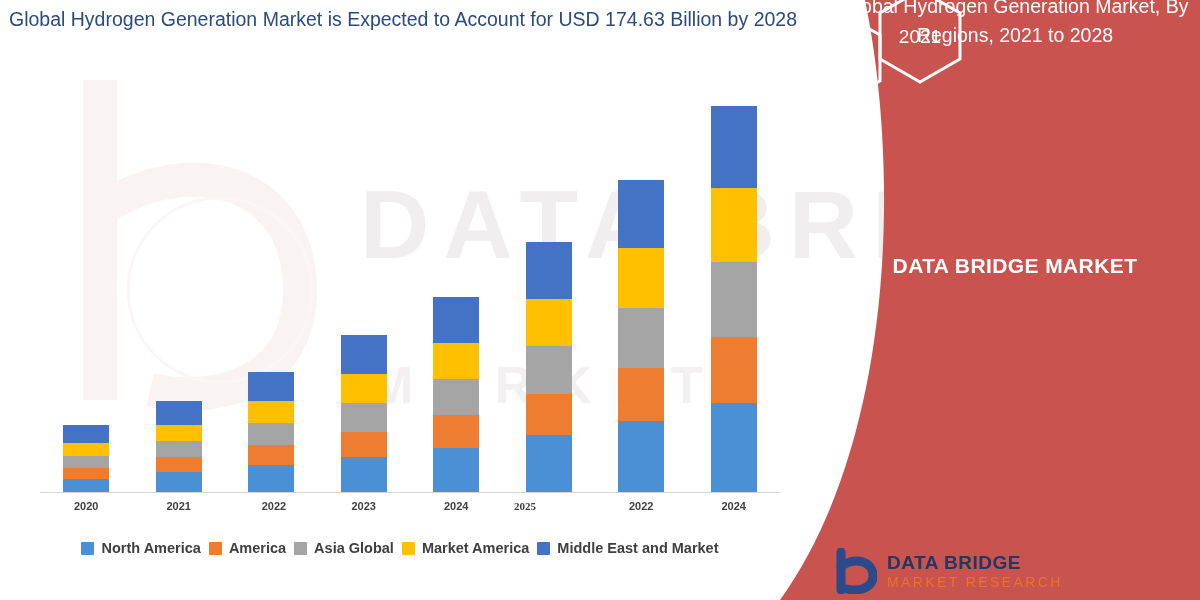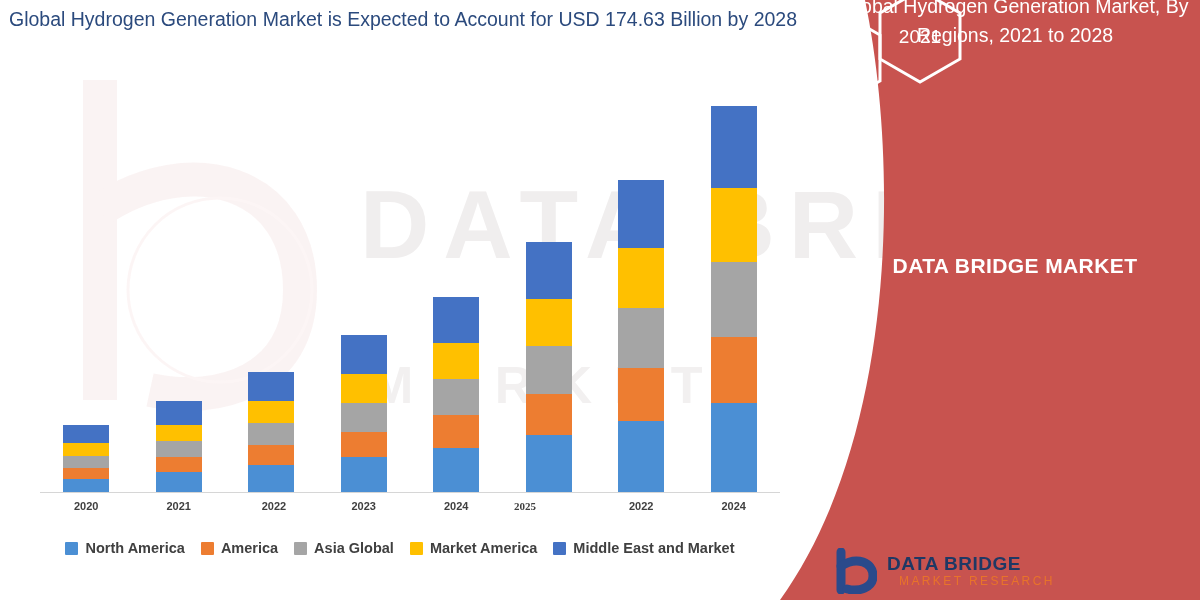--- a/index.html
+++ b/index.html
@@ -94,21 +94,21 @@
   }
 
   
   #legend {
     position: absolute;
     left: 0; top: 540px;
     width: 800px;
     display: flex;
     justify-content: center;
     align-items: center;
-    gap: 16px;
+    gap: 8px;
     z-index: 4;
   }
   .legend-item { display: flex; align-items: center; gap: 7px; }
   .legend-swatch { width: 13px; height: 13px; border-radius: 1px; }
   .legend-label { font-size: 14.5px; font-weight: 700; color: #404040; }
 
   
   #right-panel {
     position: absolute;
     right: 0; top: 0;
@@ -154,21 +154,21 @@
   }
   #footer-logo-text {
     display: flex;
     flex-direction: column;
     line-height: 1.15;
   }
   #footer-logo-main {
     font-size: 19px; font-weight: 700; color: #1f3864; letter-spacing: .5px;
   }
   #footer-logo-sub {
-    font-size: 12px; color: #e8732a; letter-spacing: 2.4px; margin-left: 12px;
+    font-size: 14px; color: #e8732a; letter-spacing: 2.4px;
   }
 </style>
 </head>
 <body>
 
 <div id="watermark">
   <svg class="wm-bridge-logo" viewBox="0 0 260 360">
     <path d="M30 20 L30 340" stroke="#f7eaea" stroke-width="34" fill="none"></path>
     <path d="M30 150 C 120 90, 230 120, 230 230 C 230 320, 150 345, 80 330" stroke="#f7eaea" stroke-width="34" fill="none"></path>
     <circle cx="150" cy="230" r="92" stroke="#fbeeee" stroke-width="3" fill="none"></circle>

